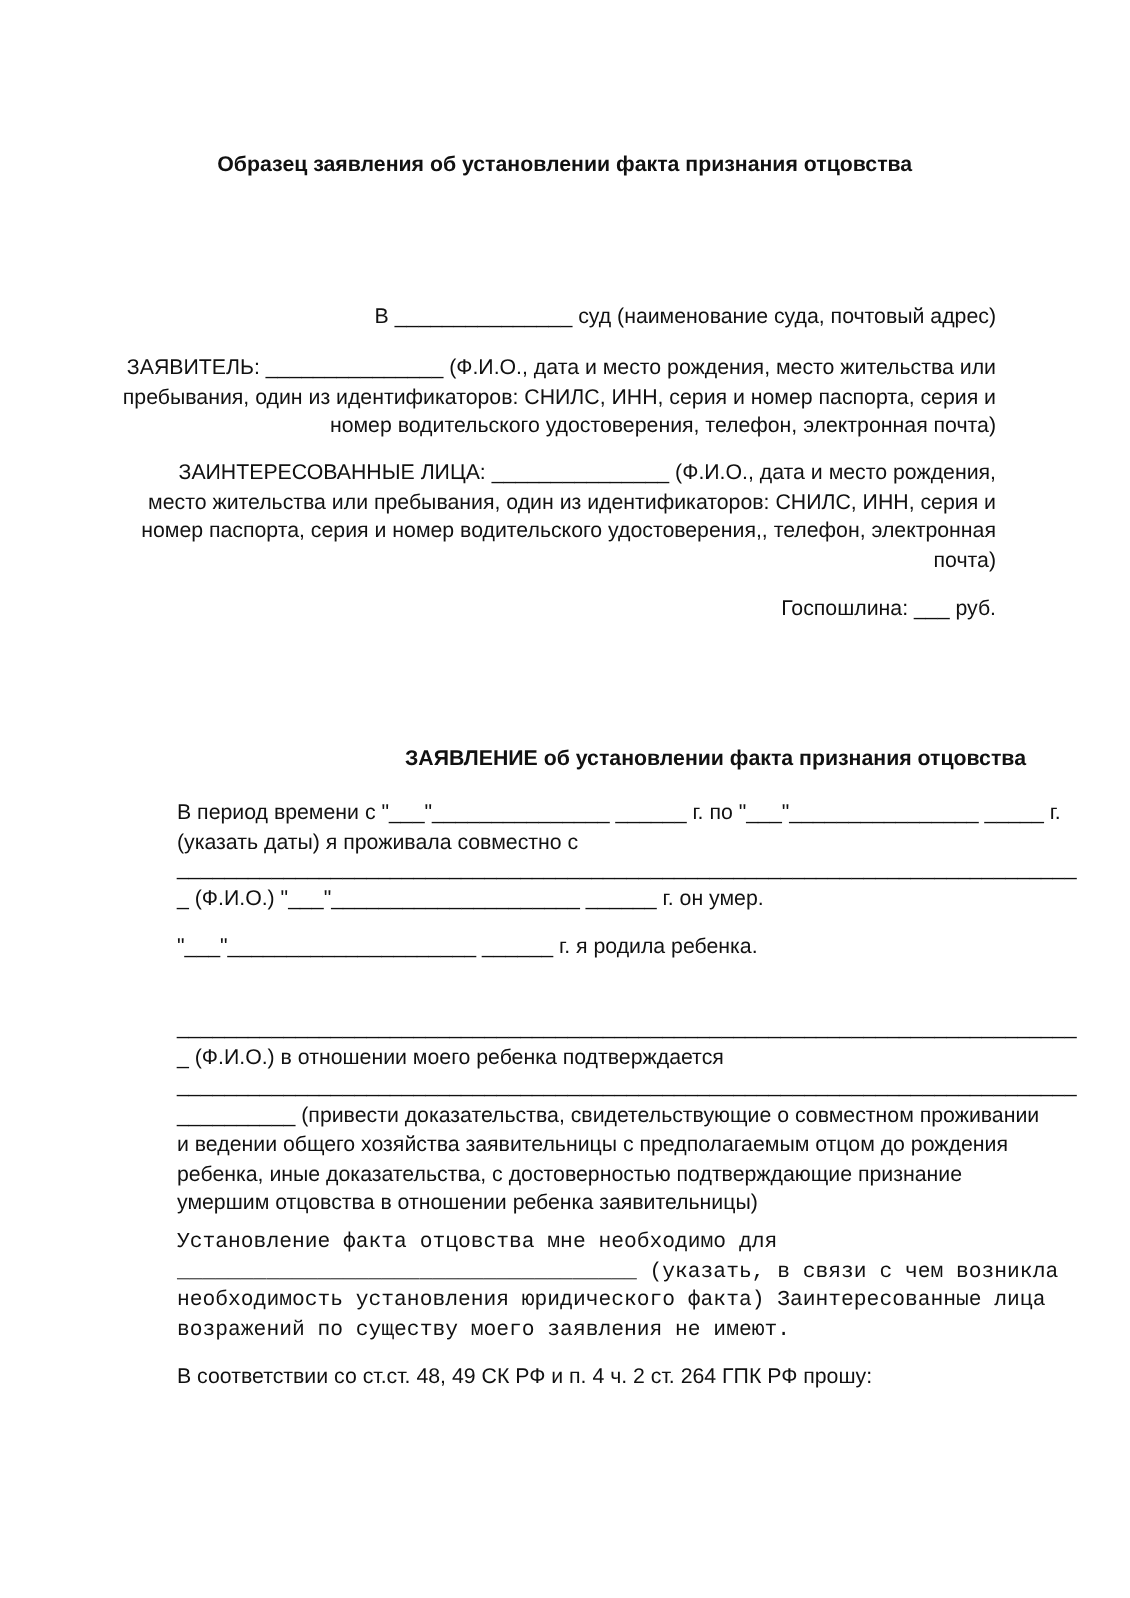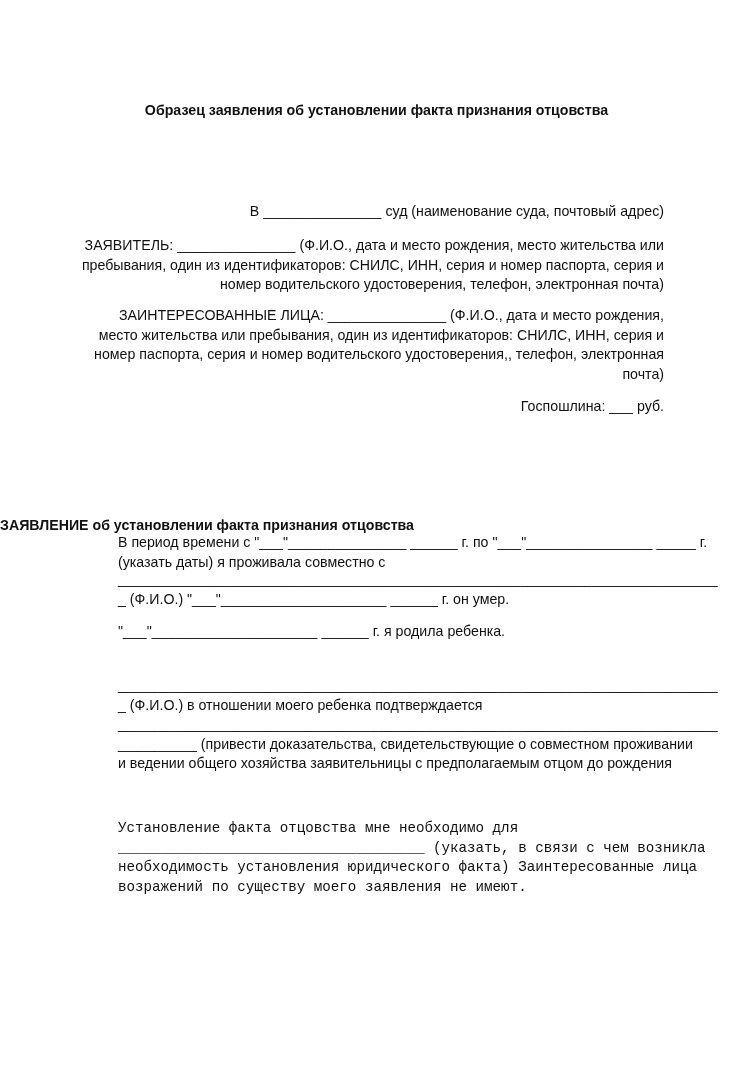--- a/index.html
+++ b/index.html
@@ -12,23 +12,22 @@
       position: absolute; left: 0; width: 753px; top: 102px; text-align: center;
       font-weight: bold; font-size: 14.2px;
     }
     .right-block {
       position: absolute; right: 89px; text-align: right; line-height: 19.5px;
     }
     .left-block {
       position: absolute; left: 90px; width: 575px; text-align: left; line-height: 19.5px;
     }
     .subtitle {
-      position: absolute; left: 0; width: 684px; top: 498px; text-align: left;
+      position: absolute; left: 0; width: 684px; top: 498px; text-align: right;
       font-weight: bold;
-      margin-top: 19px;
     }
     .line { white-space: pre; display: block; margin-left: 28px; }
   </style>
 </head>
 <body>
 
 <div class="page">
 
   <div class="title">Образец заявления об установлении факта признания отцовства</div>
 
@@ -69,23 +68,28 @@
     <span class="line">"___"_____________________ ______ г. я родила ребенка.</span>
   </div>
 
 
   <div class="left-block" style="top:676px;">
     <span class="line">____________________________________________________________________________</span>
     <span class="line">_ (Ф.И.О.) в отношении моего ребенка подтверждается</span>
     <span class="line">____________________________________________________________________________</span>
     <span class="line">__________ (привести доказательства, свидетельствующие о совместном проживании</span>
     <span class="line">и ведении общего хозяйства заявительницы с предполагаемым отцом до рождения</span>
+    <span class="line">ребенка, иные доказательства, с достоверностью подтверждающие признание</span>
+    <span class="line">умершим отцовства в отношении ребенка заявительницы)</span>
   </div>
 
   <div class="left-block" style="top:819px;font-family:Liberation Mono, monospace;">
     <span class="line">Установление факта отцовства мне необходимо для</span>
     <span class="line">____________________________________ (указать, в связи с чем возникла</span>
     <span class="line">необходимость установления юридического факта) Заинтересованные лица</span>
     <span class="line">возражений по существу моего заявления не имеют.</span>
   </div>
 
+  <div class="left-block" style="top:909px;">
+    <span class="line">В соответствии со ст.ст. 48, 49 СК РФ и п. 4 ч. 2 ст. 264 ГПК РФ прошу:</span>
+  </div>
 
 </div>
 
 </body></html>

